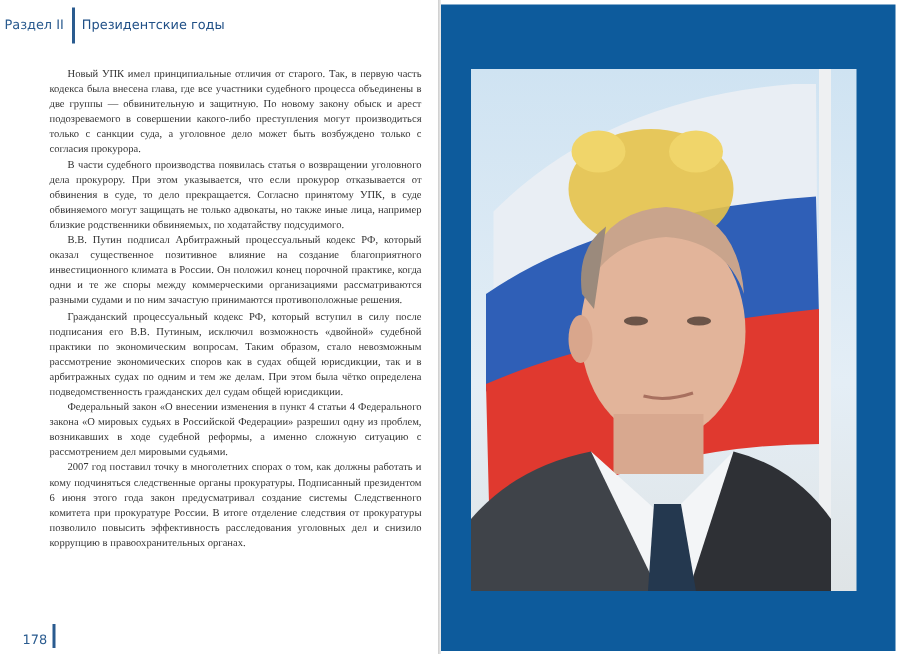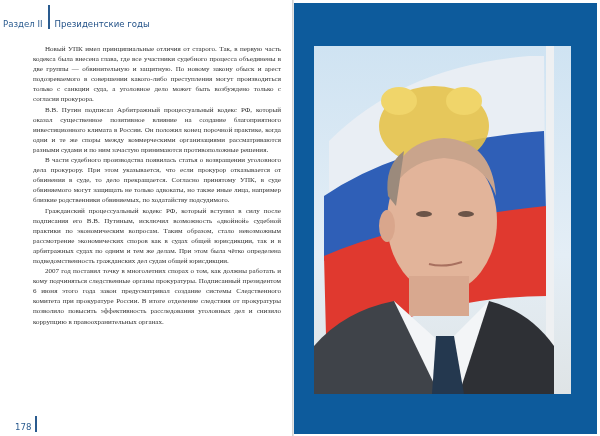--- a/index.html
+++ b/index.html
@@ -1,18 +1,18 @@
 <!DOCTYPE html>
 <html><head>
 <meta charset="utf-8">
 <style>
   html,body{margin:0;padding:0;}
   body{width:600px;height:436px;position:relative;overflow:hidden;background:#fff;font-family:"Liberation Serif",serif;}
   .left-page{position:absolute;left:0;top:0;width:292px;height:436px;background:#fff;}
-  .header{position:absolute;left:3px;top:5px;height:24px;display:flex;align-items:flex-end;font-family:"DejaVu Sans",sans-serif;font-size:8.6px;}
+  .header{position:absolute;left:3px;top:5px;height:24px;display:flex;align-items:center;font-family:"DejaVu Sans",sans-serif;font-size:8.6px;}
   .section{color:#2a5b8f;padding-right:5px;}
   .hdr-bar{width:2px;height:24px;background:#2a5b8f;margin-right:5px;}
   .hdr-title{color:#1f4f86;font-weight:normal;}
   .body-text{position:absolute;left:33px;top:44px;width:248px;font-size:7.05px;line-height:10.1px;color:#333;text-align:justify;hyphens:auto;}
   .body-text p{margin:0;text-indent:12px;}
   .footer{position:absolute;left:15px;top:412px;height:20px;display:flex;align-items:flex-end;font-family:"DejaVu Sans",sans-serif;font-size:8.6px;}
   .page-num{color:#2a5b8f;margin-right:4px;}
   .foot-bar{width:1.5px;height:16px;background:#2a5b8f;}
   .spine{position:absolute;left:292px;top:0;width:2px;height:436px;background:linear-gradient(90deg,#ccc,#eee);}
   .right-page{position:absolute;left:294px;top:3px;width:303px;height:431px;background:#0d5b9c;}
@@ -24,23 +24,24 @@
 
 <div class="left-page">
   <div class="header">
     <span class="section">Раздел II</span>
     <span class="hdr-bar"></span>
     <span class="hdr-title">Президентские годы</span>
   </div>
 
   <div class="body-text">
     <p>Новый УПК имел принципиальные отличия от старого. Так, в первую часть кодекса была внесена глава, где все участники судебного процесса объединены в две группы — обвинительную и защитную. По новому закону обыск и арест подозреваемого в совершении какого-либо преступления могут производиться только с санкции суда, а уголовное дело может быть возбуждено только с согласия прокурора.</p>
+    <p>В части судебного производства появилась статья о возвращении уголовного дела прокурору. При этом указывается, что если прокурор отказывается от обвинения в суде, то дело прекращается. Согласно принятому УПК, в суде обвиняемого могут защищать не только адвокаты, но также иные лица, например близкие родственники обвиняемых, по ходатайству подсудимого.</p>
     <p>В.В. Путин подписал Арбитражный процессуальный кодекс РФ, который оказал существенное позитивное влияние на создание благоприятного инвестиционного климата в России. Он положил конец порочной практике, когда одни и те же споры между коммерческими организациями рассматриваются разными судами и по ним зачастую принимаются противоположные решения.</p>
-    <p>В части судебного производства появилась статья о возвращении уголовного дела прокурору. При этом указывается, что если прокурор отказывается от обвинения в суде, то дело прекращается. Согласно принятому УПК, в суде обвиняемого могут защищать не только адвокаты, но также иные лица, например близкие родственники обвиняемых, по ходатайству подсудимого.</p>
     <p>Гражданский процессуальный кодекс РФ, который вступил в силу после подписания его В.В. Путиным, исключил возможность «двойной» судебной практики по экономическим вопросам. Таким образом, стало невозможным рассмотрение экономических споров как в судах общей юрисдикции, так и в арбитражных судах по одним и тем же делам. При этом была чётко определена подведомственность гражданских дел судам общей юрисдикции.</p>
+    <p>Федеральный закон «О внесении изменения в пункт 4 статьи 4 Федерального закона «О мировых судьях в Российской Федерации» разрешил одну из проблем, возникавших в ходе судебной реформы, а именно сложную ситуацию с рассмотрением дел мировыми судьями.</p>
     <p>2007 год поставил точку в многолетних спорах о том, как должны работать и кому подчиняться следственные органы прокуратуры. Подписанный президентом 6 июня этого года закон предусматривал создание системы Следственного комитета при прокуратуре России. В итоге отделение следствия от прокуратуры позволило повысить эффективность расследования уголовных дел и снизило коррупцию в правоохранительных органах.</p>
   </div>
 
   <div class="footer">
     <span class="page-num">178</span>
     <span class="foot-bar"></span>
   </div>
 </div>
 
 <div class="spine"></div>

